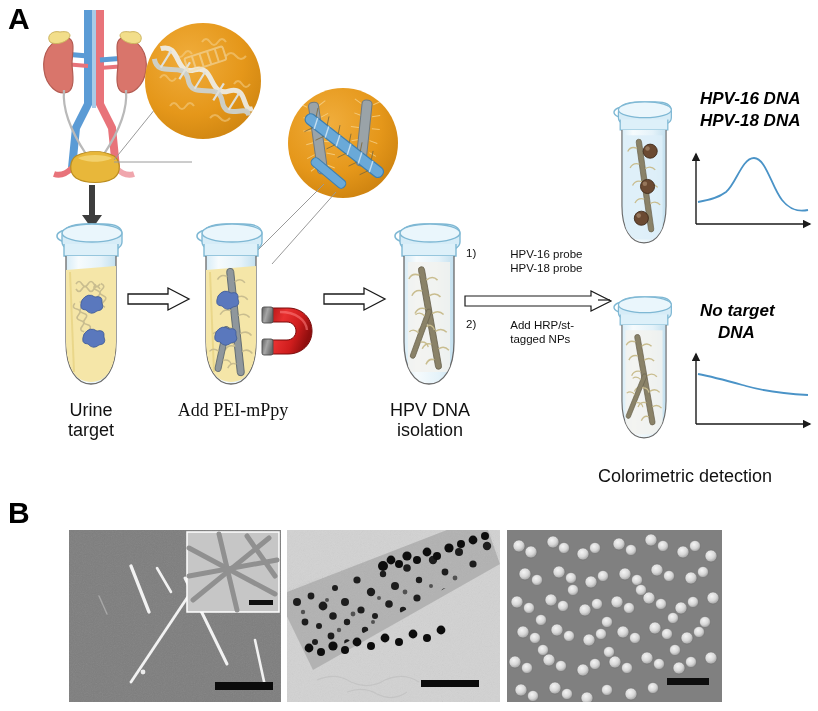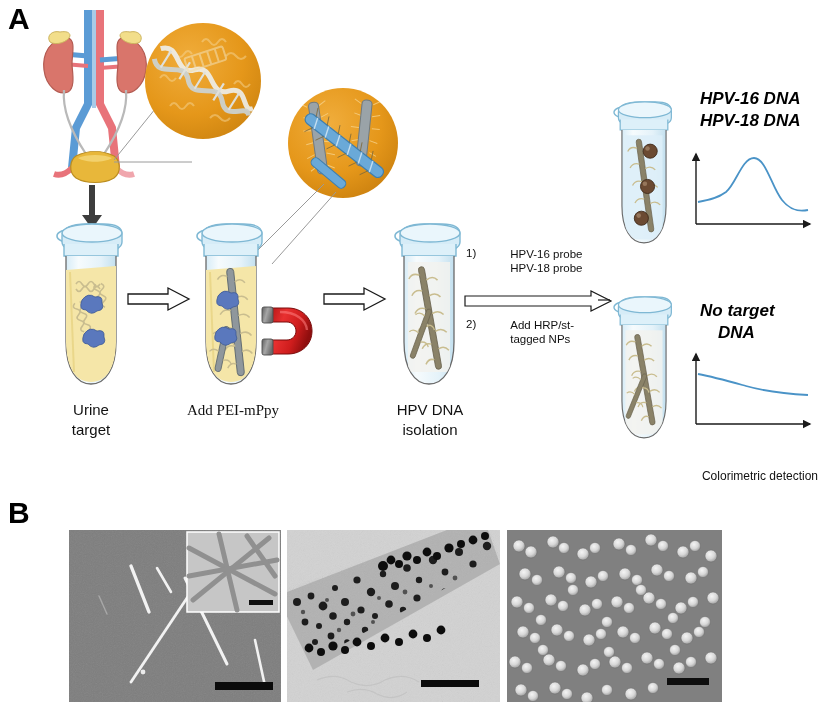--- a/index.html
+++ b/index.html
@@ -1,26 +1,26 @@
 <!DOCTYPE html>
 <html><head>
 <meta charset="utf-8">
 <style>
   html,body{margin:0;padding:0;background:#ffffff;}
   body{width:818px;height:711px;position:relative;overflow:hidden;
        font-family:"Liberation Sans", sans-serif;color:#000;}
   .fig{position:absolute;left:0;top:0;width:818px;height:711px;}
   .abs{position:absolute;}
 
-  .step-label{font-size:15px;line-height:20px;text-align:center;color:#111;}
+  .step-label{font-size:18px;line-height:20px;text-align:center;color:#111;}
   .arrow-text{font-size:11.5px;line-height:14px;color:#111;margin-left:24px;}
   .arrow-num{font-size:11.5px;color:#111;}
   .result-label{font-size:17px;font-style:italic;font-weight:bold;line-height:22px;color:#000;
                 font-family:"Liberation Sans", sans-serif;}
-  .caption{font-size:12px;line-height:20px;text-align:right;color:#111;}
+  .caption{font-size:18px;line-height:20px;text-align:left;color:#111;}
 
   .micro{position:absolute;overflow:hidden;background:#7d7d7d;}
 </style>
 </head>
 <body>
 
 <div class="fig" data-name="figure-root">
 
   <div class="abs" style="left:8px;top:4px;" data-name="panel-a-letter">A</div>
   <style>

